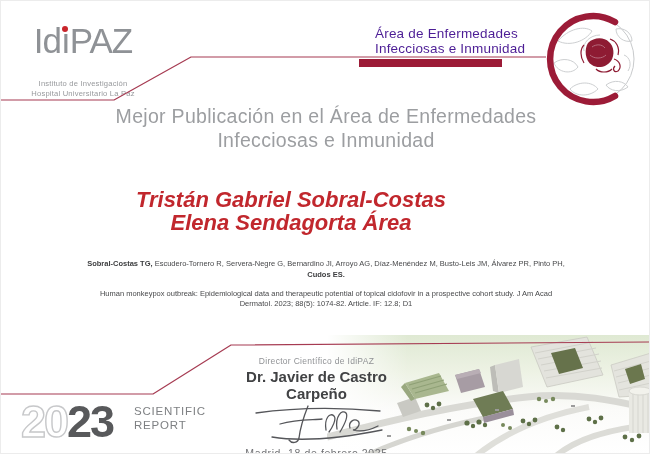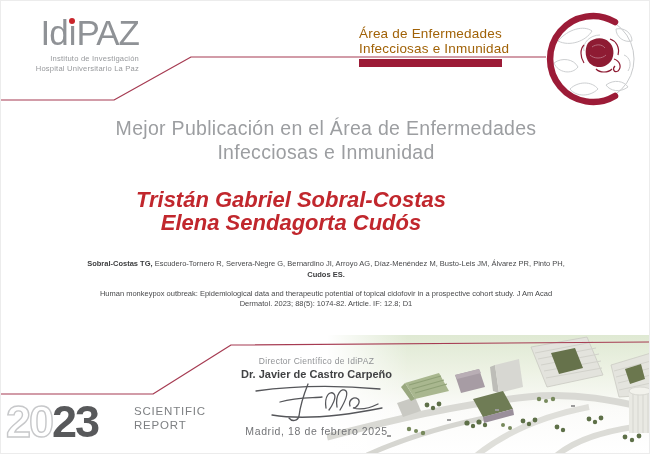--- a/index.html
+++ b/index.html
@@ -7,57 +7,57 @@
   body { font-family:"Liberation Sans", sans-serif; }
   .page {
     position:relative; width:650px; height:454px; background:#ffffff;
     overflow:hidden; border:1px solid #ececec;
   }
 
   
   .decor { position:absolute; left:0; top:0; width:650px; height:454px; z-index:6; pointer-events:none; }
 
   
-  .logo { position:absolute; left:26px; top:13px; width:112px; text-align:right; z-index:2; }
+  .logo { position:absolute; left:26px; top:21px; width:112px; text-align:center; z-index:2; }
   .wordmark { font-size:35px; line-height:38px; letter-spacing:-1px; color:#8F9296; font-weight:400; white-space:nowrap; }
   .i-wrap { position:relative; display:inline-block; }
   .i-dot { position:absolute; left:50%; top:4px; transform:translateX(-50%); width:6px; height:6px; border-radius:50%; background:#C9252B; }
-  .tagline { margin-top:2px; font-size:7.6px; line-height:9.5px; color:#97999C; letter-spacing:.2px; }
+  .tagline { margin-top:19px; font-size:7.6px; line-height:9.5px; color:#97999C; letter-spacing:.2px; }
 
   
   .area-block { position:absolute; left:358px; top:25px; z-index:2; }
-  .area-line { font-size:13.5px; line-height:15px; color:#a16207; letter-spacing:.2px; }
+  .area-line { font-size:13.5px; line-height:15px; color:#4c1d95; letter-spacing:.2px;margin-left:16px; }
   .area-bar { width:143px; height:8px; background:#9C1B37; margin-top:3px; }
   .program { font-size:13.5px; color:#9C1B37; margin-top:9px; letter-spacing:.2px; }
 
   .seal { position:absolute; left:539px; top:10px; z-index:2; }
 
   
-  .award-title { position:absolute; left:0; top:116px; width:650px; text-align:center;
+  .award-title { position:absolute; left:0; top:104px; width:650px; text-align:center;
                  font-size:19.5px; line-height:23.5px; color:#9C9EA1; letter-spacing:.3px; }
   .recipients { position:absolute; left:0; top:187px; width:580px; text-align:center;
                 font-size:22px; line-height:23px; color:#C1272D; font-weight:bold; font-style:italic; }
   .authors { position:absolute; left:85px; top:258px; width:480px; text-align:center;
              font-size:7.5px; line-height:10.5px; color:#48494B; }
   .authors b { font-weight:bold; color:#3C3D3F; }
   .reference { position:absolute; left:95px; top:288px; width:460px; text-align:center;
                font-size:7.5px; line-height:10px; color:#48494B; }
 
   
-  .year { position:absolute; left:5px; top:401px; display:flex; align-items:flex-end;
+  .year { position:absolute; left:20px; top:401px; display:flex; align-items:flex-end;
           font-size:45px; font-weight:bold; letter-spacing:-2px; line-height:40px; }
   .year-outline { color:#ffffff; -webkit-text-stroke:1.4px #C7C8CA; }
   .year-bold { color:#58595B; }
   .report { position:absolute; left:110px; top:404px; font-size:11.5px; line-height:13.5px;
             color:#7E8083; letter-spacing:.8px;margin-left:23px; }
 
   
   .sign-block { position:absolute; left:213px; top:355px; width:205px; text-align:center; z-index:3; }
   .signer-title { font-size:8.5px; color:#909295; letter-spacing:.3px; }
-  .signer-name { font-size:11px; font-weight:bold; color:#414244; margin-top:2px; }
+  .signer-name { font-size:15px; font-weight:bold; color:#414244; margin-top:2px; }
   .signature { display:block; margin:2px auto 0 auto; }
   .place-date { font-size:10.5px; color:#737477; margin-top:1px; letter-spacing:.6px; }
 
   
   .campus { position:absolute; left:326px; top:334px; width:324px; height:120px; z-index:1; overflow:hidden;
     background:
       linear-gradient(to right, #ffffff 0%, rgba(255,255,255,0) 25%),
       linear-gradient(to bottom, #DFE9D3 0%, #EDF2E4 30%, #FBFBF9 62%, #FFFFFF 100%);
   }
   .campus svg { position:absolute; left:0; top:0; }
@@ -188,21 +188,21 @@
     <path d="M75,11 A43,43 0 1 0 75,85" fill="none" stroke="#9C1B37" stroke-width="6.5" stroke-linecap="round"></path>
   </svg>
 
   <div class="award-title">
     <div>Mejor Publicación en el Área de Enfermedades</div>
     <div>Infecciosas e Inmunidad</div>
   </div>
 
   <div class="recipients">
     <div>Tristán Gabriel Sobral-Costas</div>
-    <div>Elena Sendagorta Cudós</div>
+    <div>Elena Sendagorta Área</div>
   </div>
 
   <div class="authors"><b>Sobral-Costas TG,</b><span> Escudero-Tornero R, Servera-Negre G, Bernardino JI, Arroyo AG, Díaz-Menéndez M, Busto-Leis JM, Álvarez PR, Pinto PH, </span><b>Cudos ES.</b></div>
 
   <div class="reference">Human monkeypox outbreak: Epidemiological data and therapeutic potential of topical cidofovir in a prospective cohort study. J Am Acad Dermatol. 2023; 88(5): 1074-82. Article. IF: 12.8; D1</div>
 
   <div class="year">
     <span class="year-outline">20</span>
       <span class="year-bold">23</span>
   </div>

